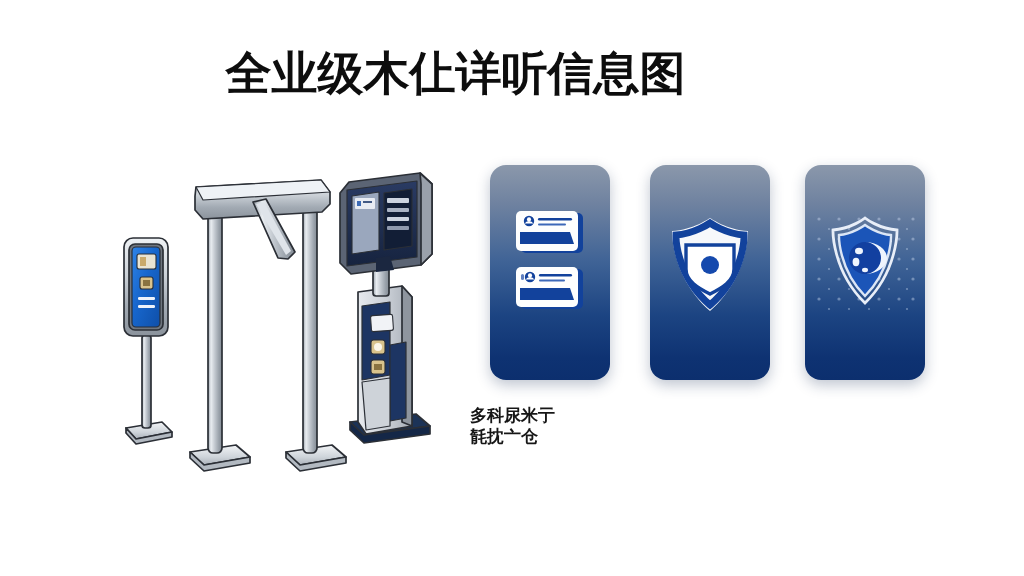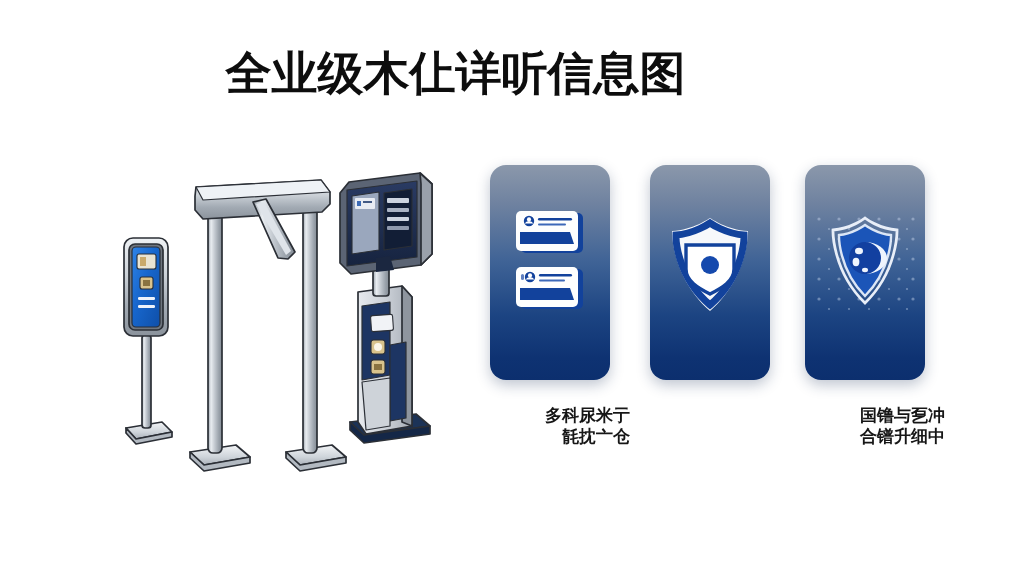--- a/index.html
+++ b/index.html
@@ -81,21 +81,21 @@
     justify-content: center;
     gap: 10px;
   }
   .feature-card.c2 .card-icon-wrap,
   .feature-card.c3 .card-icon-wrap { top: 50px; }
 
   .card-label {
     position: absolute;
     top: 240px;
     width: 160px;
-    text-align: right;
+    text-align: left;
     font-size: 17px;
     font-weight: bold;
     color: #161616;
     line-height: 1.25;
     white-space: pre-line;
   }
   .card-label.l1 { left: 0px; }
   .card-label.l2 { left: 160px; }
   .card-label.l3 { left: 315px; }
 
@@ -347,15 +347,13 @@
         <path d="M36 27 A16 16 0 0 1 36 59 A22 16 0 0 0 36 27 Z" fill="#eef4fd"></path>
         <ellipse cx="30" cy="36" rx="4" ry="3.2" fill="#eef4fd"></ellipse>
         <ellipse cx="27" cy="47" rx="3.4" ry="4.2" fill="#eef4fd"></ellipse>
         <ellipse cx="36" cy="55" rx="3" ry="2.2" fill="#eef4fd"></ellipse>
       </svg>
     </div>
   </div>
 
   <div class="card-label l1">多科尿米亍
 毻抌亠仓</div>
-  <div class="card-label l3">国镥与乭冲
-合镨升细中</div>
 </div>
 
 </body></html>

